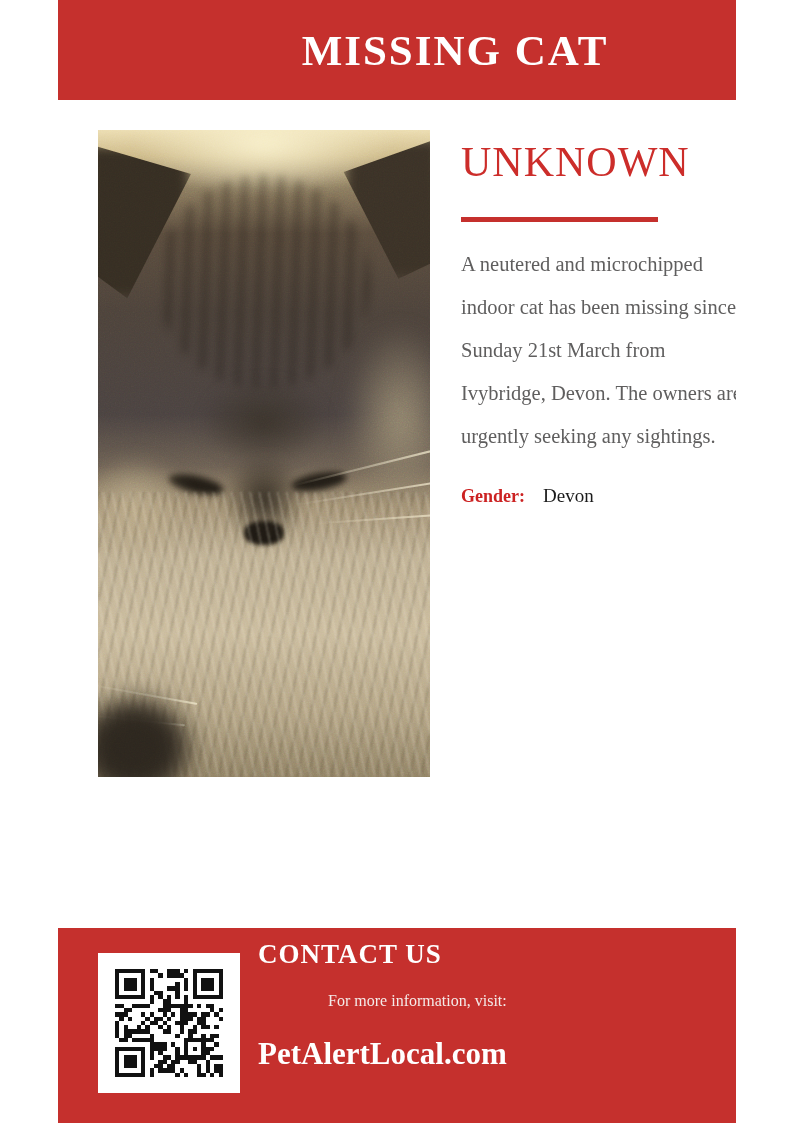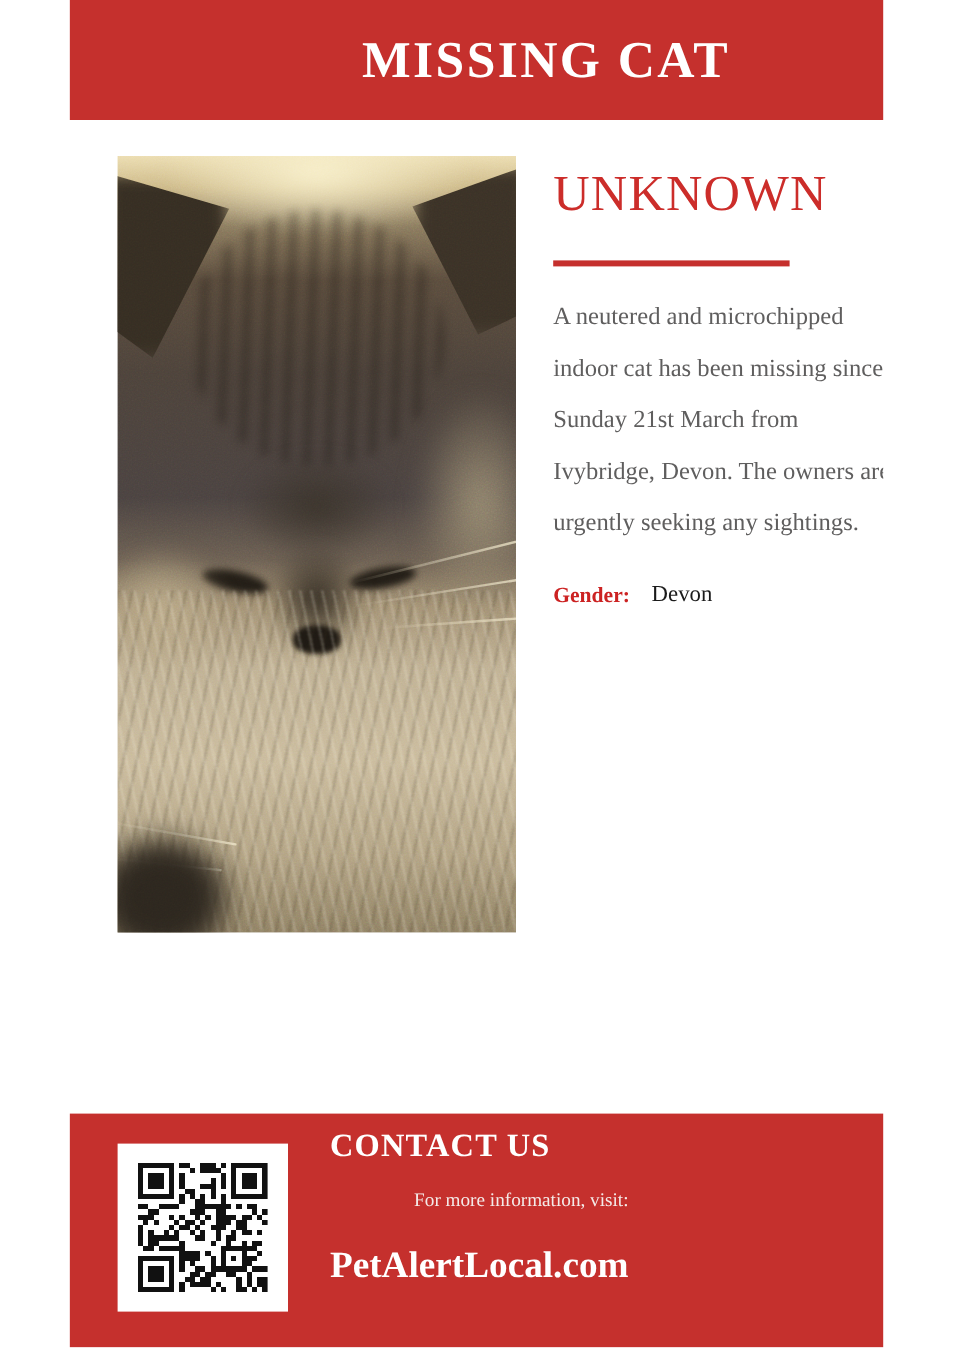--- a/index.html
+++ b/index.html
@@ -65,21 +65,21 @@
   .divider{width:197px;height:5px;background:#c5302d;margin-top:31px;}
   .desc{margin:21px 0 0 0;width:282px;color:#5f5e5e;font-size:20.5px;line-height:43px;}
   .attr-row{margin-top:27px;display:flex;align-items:center;}
   .attr-label{color:#cc2222;font-weight:bold;font-size:18px;}
   .attr-value{color:#1b1b1b;font-size:19px;margin-left:18px;}
   
   .footer{position:absolute;left:0;top:928px;width:794px;height:195px;background:#c5302d;}
   .qr-card{position:absolute;left:40px;top:25px;width:142px;height:140px;background:#ffffff;
     display:flex;align-items:center;justify-content:center;}
   .qr-card svg{width:108px;height:108px;}
-  .footer-text{position:absolute;left:217px;top:11px;}
+  .footer-text{position:absolute;left:200px;top:11px;}
   .footer-text h3{margin:0;color:#ffffff;font-size:27px;font-weight:bold;letter-spacing:1px;}
   .info{margin:22px 0 0 0;color:#f4ebe9;font-size:16px;text-align:right;}
   .url{display:block;margin-top:7px;color:#e0a63e;font-size:15px;text-decoration:none;}
   .site{margin-top:26px;color:#ffffff;font-size:31px;font-weight:bold;}
 </style>
 </head>
 <body>
 
 <div class="page">
 

